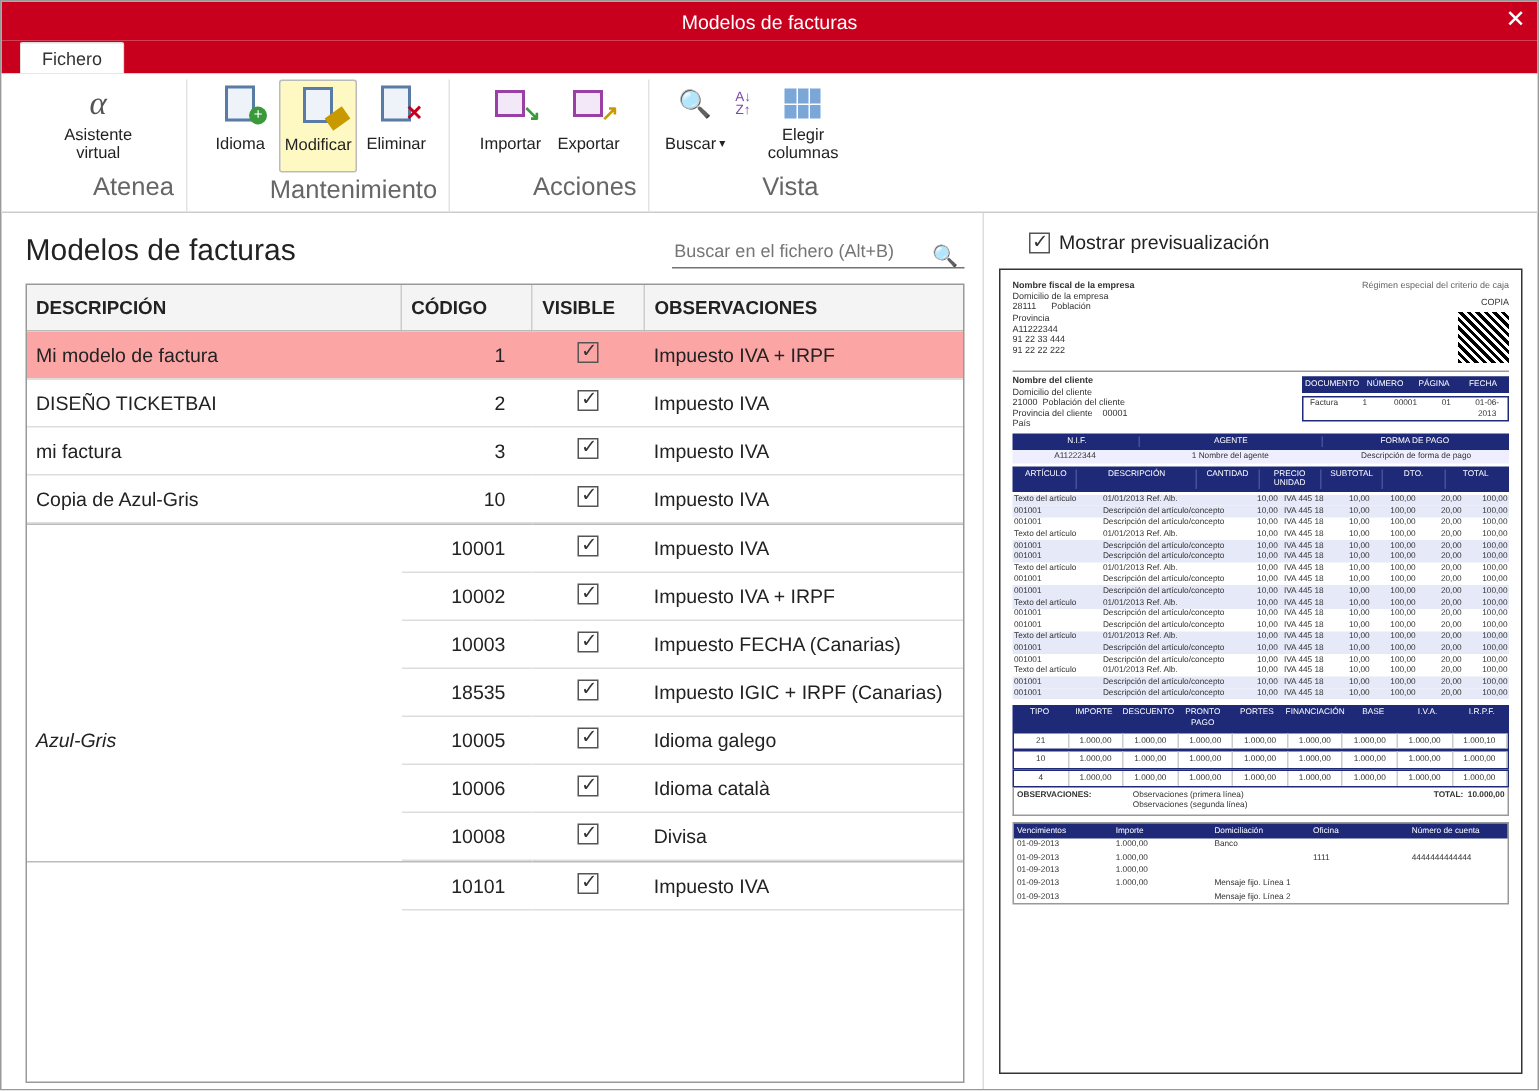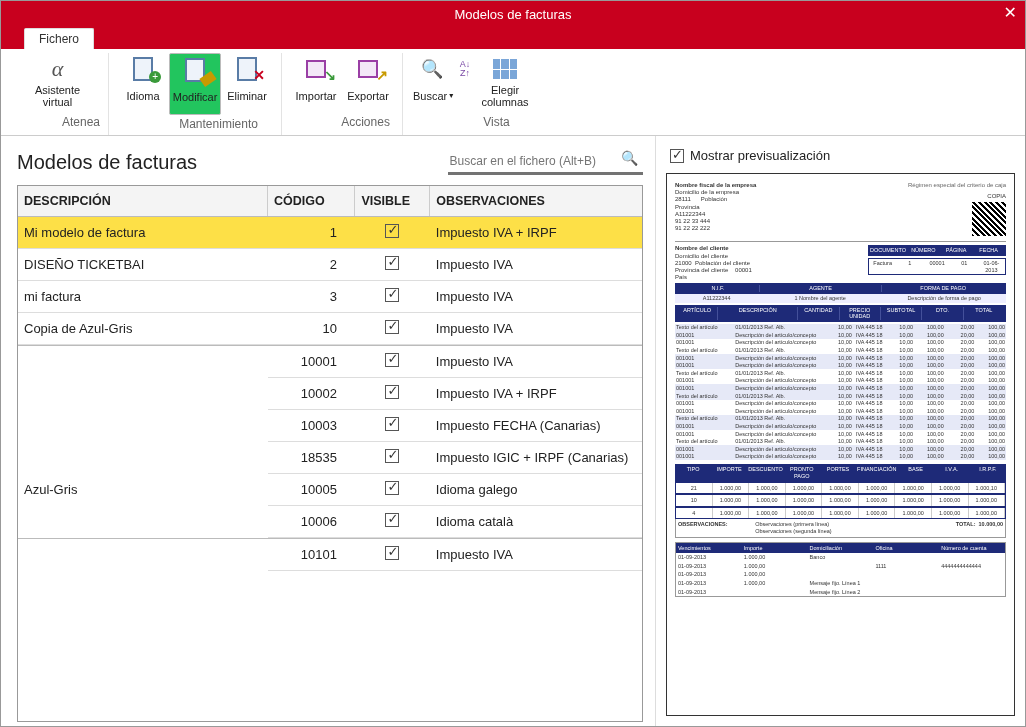--- a/index.html
+++ b/index.html
@@ -5,29 +5,29 @@
   * { box-sizing: border-box; }
   html, body { margin:0; padding:0; font-family: "Segoe UI", Arial, sans-serif; font-size:12px; color:#222; background:#fff; }
   .app { width:1026px; height:727px; display:flex; flex-direction:column; border:1px solid #999; overflow:hidden; }
 
   
   .titlebar { background:#c8001e; height:26px; color:#fff; display:flex; align-items:center; justify-content:center; position:relative; font-size:13px; }
   .titlebar .close { position:absolute; right:8px; top:2px; font-size:16px; cursor:pointer; }
 
   
   .ribbon-tabs { background:#c8001e; height:22px; display:flex; align-items:flex-end; }
-  .ribbon-tab { background:#fff; color:#333; padding:3px 14px; font-size:12px; border-top-left-radius:2px; border-top-right-radius:2px; margin-left:23px; cursor:pointer; border:1px solid #ddd; border-bottom:none;}
+  .ribbon-tab { background:#fff; color:#333; padding:3px 14px; font-size:12px; border-top-left-radius:2px; border-top-right-radius:2px; margin-left:12px; cursor:pointer; border:1px solid #ddd; border-bottom:none;}
   .ribbon { background:#fff; border-bottom:1px solid #ccc; padding:4px 6px 0 6px; display:flex; }
   .ribbon-group { display:flex; flex-direction:column; align-items:center; padding:0 8px; border-right:1px solid #e3e3e3; }
   .ribbon-group:last-child { border-right:none; }
   .ribbon-buttons { display:flex; }
   .ribbon-btn { display:flex; flex-direction:column; align-items:center; justify-content:flex-start; width:52px; padding:4px 2px; cursor:pointer; border-radius:2px; }
-  .ribbon-btn.sel { background:#22c55e; border:1px solid #bbb;justify-content:center; }
+  .ribbon-btn.sel { background:#fef9c3; border:1px solid #bbb;justify-content:center; }
   .ribbon-btn .lbl { font-size:11px; text-align:center; margin-top:2px; line-height:1.1; height:26px; display:flex; align-items:center; justify-content:center; }
-  .ribbon-group-label { font-size:12px; color:#666; padding:2px 0 4px 0;margin-left:47px; }
+  .ribbon-group-label { font-size:17px; color:#666; padding:2px 0 4px 0;margin-left:47px; }
 
   
   .icon32 { width:28px; height:24px; display:flex; align-items:center; justify-content:center; font-size:18px; }
   .ic-alpha { font-style:italic; font-family:Georgia,serif; font-size:22px; color:#555;}
   .ic-page { width:20px; height:24px; border:2px solid #597ca6; background:#eef3fa; position:relative; }
   .ic-page::after{content:"";position:absolute;}
   .plus-badge{ position:absolute; bottom:-2px; right:-4px; width:12px;height:12px;background:#3a9a3a;color:#fff;border-radius:50%;font-size:10px;line-height:12px;text-align:center;}
   .pen-badge{ position:absolute; bottom:-2px; right:-6px; width:14px;height:10px;background:#c89a00;transform:rotate(-35deg);}
   .x-badge{ position:absolute; bottom:-2px; right:-4px; color:#c8001e; font-weight:bold; font-size:14px;}
   .ic-disk{ width:20px;height:18px;border:2px solid #9a3fa5;background:#f3e8f7;}
@@ -38,45 +38,45 @@
   .ic-columns{ width:24px;height:20px; display:grid; grid-template-columns:repeat(3,1fr); gap:1px;}
   .ic-columns div{background:#7aa6d8;}
   
   
   .content { flex:1; display:flex; overflow:hidden; }
   .left-pane { flex:1.2; display:flex; flex-direction:column; padding:14px 12px 4px 16px; overflow:hidden;}
   .right-pane { width:370px; border-left:1px solid #ddd; display:flex; flex-direction:column; padding:12px 10px 10px 10px; overflow:hidden; }
 
   .pane-header { display:flex; align-items:center; justify-content:space-between; margin-bottom:10px; }
   .pane-title { font-size:20px; font-weight:400; }
-  .search-wrap { display:flex; align-items:flex-start; border-bottom:3px solid #737373; }
+  .search-wrap { display:flex; align-items:flex-end; border-bottom:1px solid #737373; }
   .search-wrap input { border:none; outline:none; font-size:12px; padding:4px 2px; width:170px; color:#666; background:transparent;}
   .search-wrap .mag { font-size:14px; color:#555; padding:0 4px; cursor:pointer;}
 
   
   .grid { border:1px solid #999; flex:1; overflow:hidden; display:flex; flex-direction:column; }
   .grid table { border-collapse:collapse; width:100%; table-layout:fixed; }
   .grid thead th { background:#f4f4f4; font-weight:600; font-size:12.5px; padding:8px 6px; text-align:left; border-bottom:1px solid #bbb; border-right:1px solid #ccc;}
   .grid thead th:last-child{border-right:none;}
   .grid tbody { display:block; overflow-y:auto; height:430px; }
   .grid tbody tr { display:table; width:100%; table-layout:fixed; }
   .grid thead { display:table; width:100%; table-layout:fixed; }
   .grid tbody td { padding:7px 6px; border-bottom:1px solid #ddd; font-size:13px; }
-  .grid tbody tr.sel { background:#fde047; }
+  .grid tbody tr.sel { background:#fca5a5; }
   .col-desc { width:40%; }
   .col-codigo { width:14%; text-align:right; padding-right:18px !important;}
   .col-visible { width:12%; text-align:center;margin-left:16px;}
   .col-obs { width:34%; }
   th.col-codigo{ text-align:left;}
   .chk { display:inline-block; width:14px;height:14px;border:1px solid #555; position:relative;}
   .chk.on::after{content:"✓"; position:absolute; top:-3px; left:1px; font-size:13px; color:#333;}
   .group-sep td { border-top:1px solid #bbb; }
   
   
-  .preview-toggle { display:flex; align-items:center; gap:6px; font-size:13px; margin-bottom:10px; margin-left:4px;}
+  .preview-toggle { display:flex; align-items:center; gap:6px; font-size:13px; margin-bottom:10px; margin-left:20px;}
   .preview-box { flex:1; border:1px solid #333; padding:8px; overflow:hidden; background:#fff; display:flex; flex-direction:column; font-size:6px; line-height:1.2; color:#333;}
   .pv-row{display:flex; justify-content:space-between;}
   .pv-header{display:flex; justify-content:space-between; margin-bottom:2px;}
   .pv-qr{width:34px;height:34px;background:repeating-linear-gradient(45deg,#000 0 2px,#fff 2px 4px),repeating-linear-gradient(-45deg,#000 0 2px,#fff 2px 4px);}
   .pv-bar{background:#1e2a78;color:#fff;display:flex;font-size:5.5px;padding:2px;}
   .pv-bar>div{flex:1;text-align:center;border-right:1px solid #44509a;padding:0 1px;}
   .pv-bar>div:last-child{border-right:none;}
   .pv-subbar{background:#eef;display:flex;font-size:5.5px;}
   .pv-subbar>div{flex:1;text-align:center;padding:1px;}
   .pv-lines{margin-top:2px;}
@@ -281,30 +281,36 @@
                   <td class="col-visible"><span class="chk on"></span></td>
                   <td class="col-obs">Impuesto FECHA (Canarias)</td>
                 </tr>
                 <tr>
                   <td class="col-desc" style="border-bottom: none;"></td>
                   <td class="col-codigo">18535</td>
                   <td class="col-visible"><span class="chk on"></span></td>
                   <td class="col-obs">Impuesto IGIC + IRPF (Canarias)</td>
                 </tr>
                 <tr>
-                  <td class="col-desc" style="border-bottom: none;">Azul-Gris</td>
+                  <td class="col-desc" style="border-bottom: none; font-style: italic;">Azul-Gris</td>
                   <td class="col-codigo">10005</td>
                   <td class="col-visible"><span class="chk on"></span></td>
                   <td class="col-obs">Idioma galego</td>
                 </tr>
                 <tr>
                   <td class="col-desc" style="border-bottom: none;"></td>
                   <td class="col-codigo">10006</td>
                   <td class="col-visible"><span class="chk on"></span></td>
                   <td class="col-obs">Idioma català</td>
+                </tr>
+                <tr>
+                  <td class="col-desc" style="border-bottom: none;"></td>
+                  <td class="col-codigo">10008</td>
+                  <td class="col-visible"><span class="chk on"></span></td>
+                  <td class="col-obs">Divisa</td>
                 </tr>
                 <tr class="group-sep">
                   <td class="col-desc" style="border-bottom: none;"></td>
                   <td class="col-codigo">10101</td>
                   <td class="col-visible"><span class="chk on"></span></td>
                   <td class="col-obs">Impuesto IVA</td>
                 </tr>
               </tbody>
             </table>
         </div>

